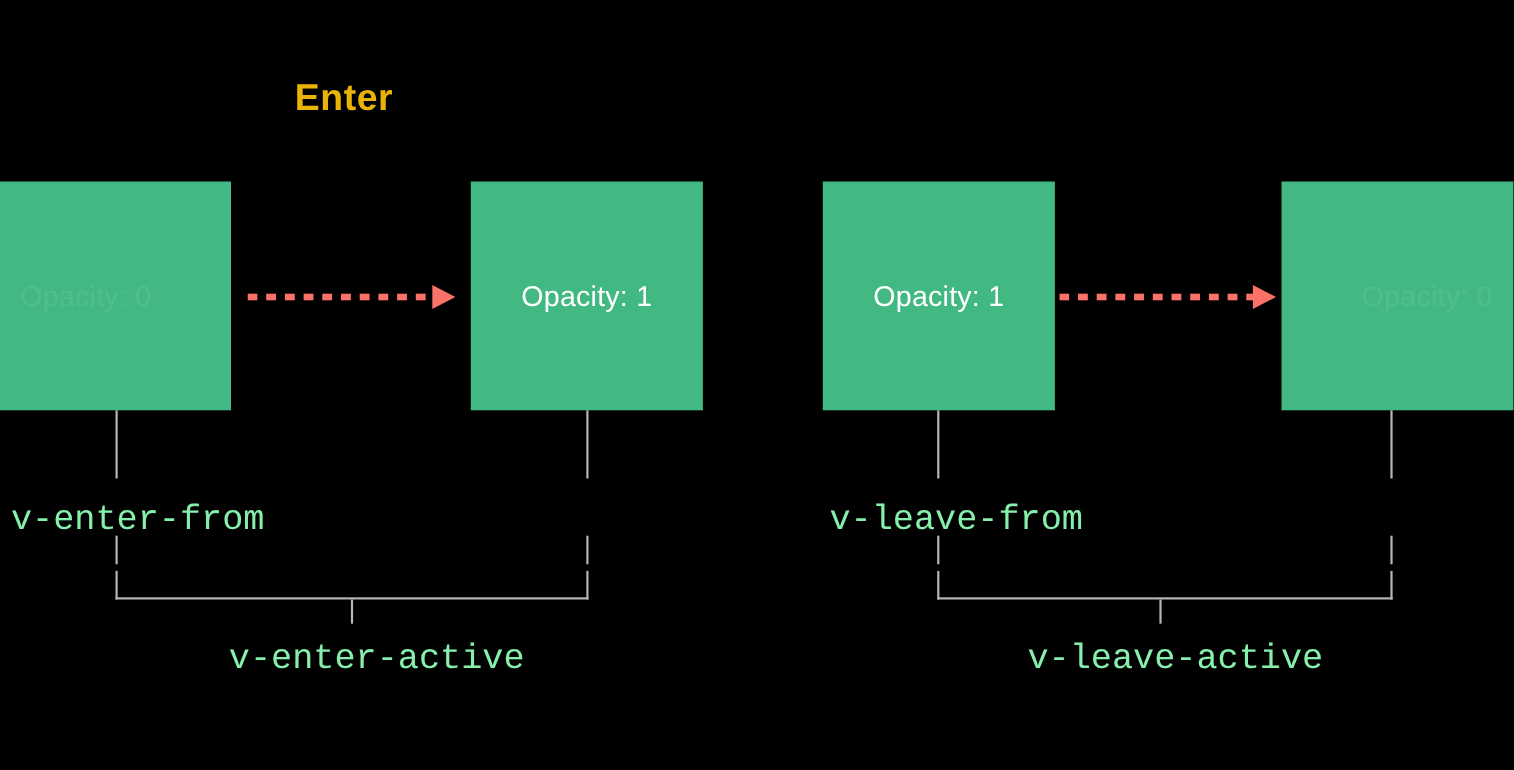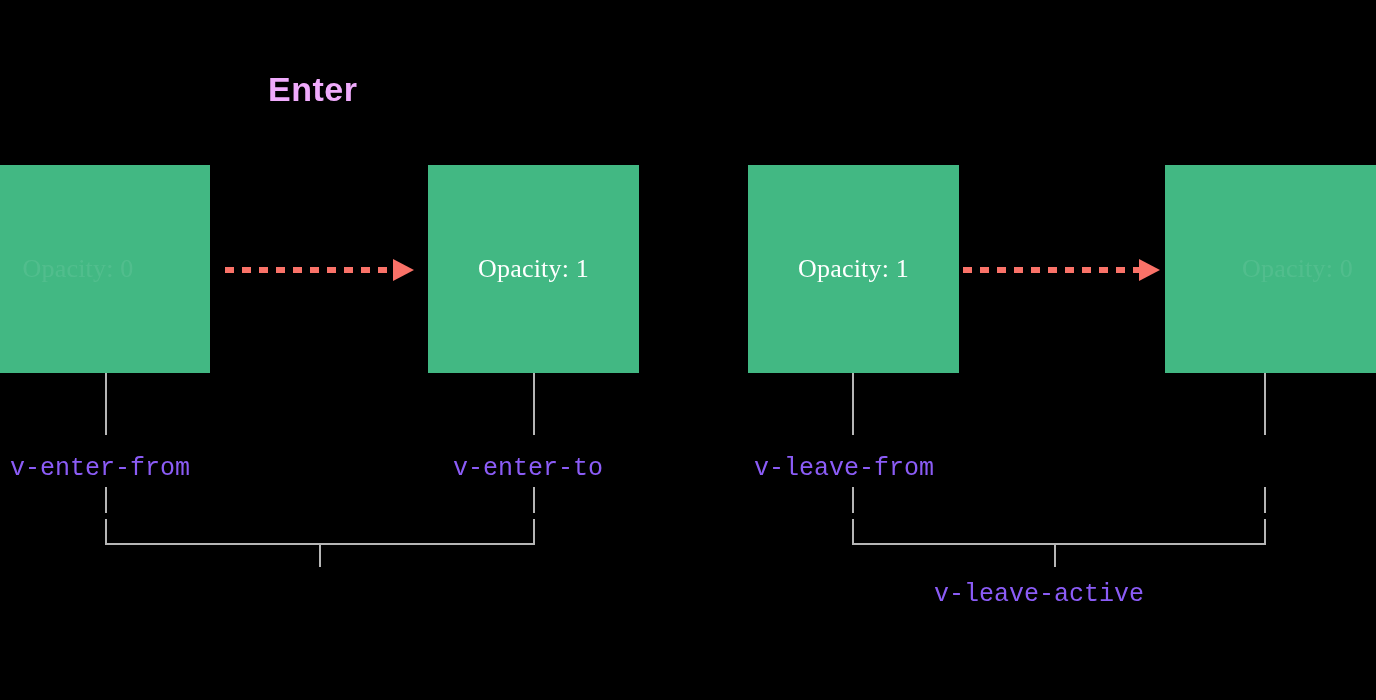--- a/index.html
+++ b/index.html
@@ -18,36 +18,36 @@
     overflow: hidden;
   }
 
   
   .section-title {
     position: absolute;
     font-family: "Liberation Sans", sans-serif;
     font-weight: bold;
     font-size: 34px;
     letter-spacing: 0.5px;
-    color: #f0abfc;
+    color: #eab308;
     white-space: nowrap;
   }
 
   
   .state-box {
     position: absolute;
     top: 165px;
     height: 208px;
     background: #42b883;
     display: flex;
     align-items: center;
     justify-content: center;
   }
   .state-box .box-label {
-    font-family: Liberation Serif, serif;
+    font-family: Liberation Sans, sans-serif;
     font-size: 26px;
     color: #ffffff;
     white-space: nowrap;
     letter-spacing: 0.2px;
   }
   .state-box.faded .box-label {
     opacity: 0.08;
   }
 
   
@@ -83,22 +83,22 @@
   .stem {
     position: absolute;
     width: 2px;
     background: #b6b6b6;
   }
 
   
   .class-label {
     position: absolute;
     font-family: "Liberation Mono", "DejaVu Sans Mono", monospace;
-    font-size: 25px;
-    color: #8b5cf6;
+    font-size: 32px;
+    color: #86efac;
     white-space: nowrap;
     letter-spacing: 0px;
   }
 
   
   .bracket {
     position: absolute;
     height: 26px;
     border-left: 2px solid #b6b6b6;
     border-right: 2px solid #b6b6b6;
@@ -128,27 +128,27 @@
   </div>
 
   <div class="state-box" style="left:428px; width:211px;">
     <span class="box-label">Opacity: 1</span>
   </div>
 
   <div class="stem" style="left:105px; top:373px; height:62px;"></div>
   <div class="stem" style="left:533px; top:373px; height:62px;"></div>
 
   <div class="class-label" style="left:10px; top:454px;">v-enter-from</div>
-  <div class="class-label" style="left:453px; top:454px;">v-enter-to</div>
 
   <div class="stem" style="left:105px; top:487px; height:26px;"></div>
   <div class="stem" style="left:533px; top:487px; height:26px;"></div>
 
   <div class="bracket" style="left:105px; top:519px; width:430px;"></div>
   <div class="bracket-stem" style="left:319px; top:545px; height:22px;"></div>
+  <div class="class-label" style="left:208px; top:580px;">v-enter-active</div>
 
 
   <div class="state-box" style="left:748px; width:211px;">
     <span class="box-label">Opacity: 1</span>
   </div>
 
   <div class="arrow" style="left:963px; width:200px;">
     <div class="shaft" style="width:178px;"></div>
     <div class="head" style="left:176px;"></div>
   </div>

